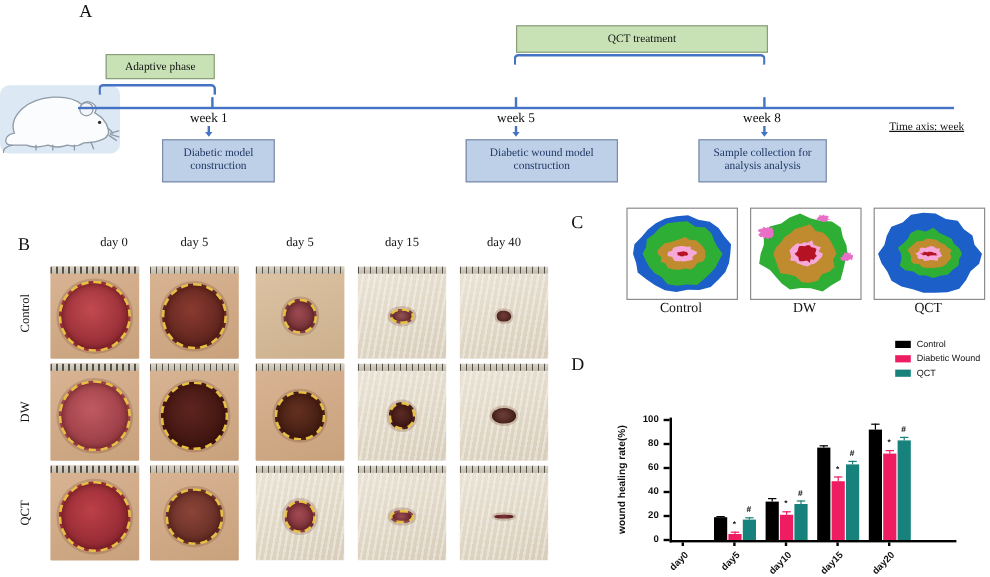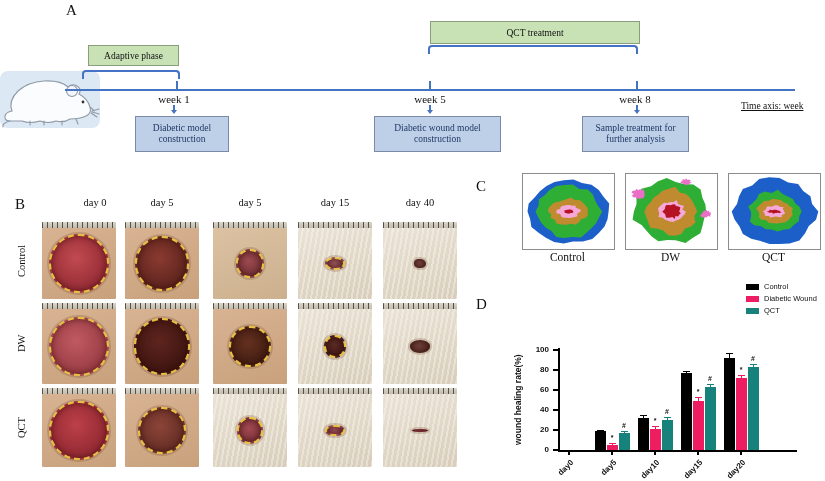--- a/index.html
+++ b/index.html
@@ -88,25 +88,25 @@
   <div class="wk" style="left:400px;">week 5</div>
   <div class="wk" style="left:605px;">week 8</div>
 
   <div class="arrow" style="left:173px;"></div>
   <div class="arrow" style="left:429px;"></div>
   <div class="arrow" style="left:636px;"></div>
 
   <div class="blue-box" style="left:135px;top:116px;width:94px;height:36px;">
     <span>Diabetic model construction</span>
   </div>
-  <div class="blue-box" style="left:374px;top:116px;width:127px;height:36px;">
+  <div class="blue-box" style="left:388px;top:116px;width:127px;height:36px;">
     <span>Diabetic wound model construction</span>
   </div>
   <div class="blue-box" style="left:582px;top:116px;width:107px;height:36px;">
-    <span>Sample treatment for further analysis</span>
+    <span>Sample collection for analysis analysis</span>
   </div>
 
   <div class="time-axis">Time axis: week</div>
 
   <div class="panel-label" style="left:15px;top:196px;">B</div>
   <div id="panelB">
       <div class="b-day abs" style="left: 58px; top: 197px; width: 74px;">day 0</div>
       <div class="b-day abs" style="left: 125px; top: 197px; width: 74px;">day 5</div>
       <div class="b-day abs" style="left: 213px; top: 197px; width: 74px;">day 5</div>
       <div class="b-day abs" style="left: 298px; top: 197px; width: 74px;">day 15</div>

